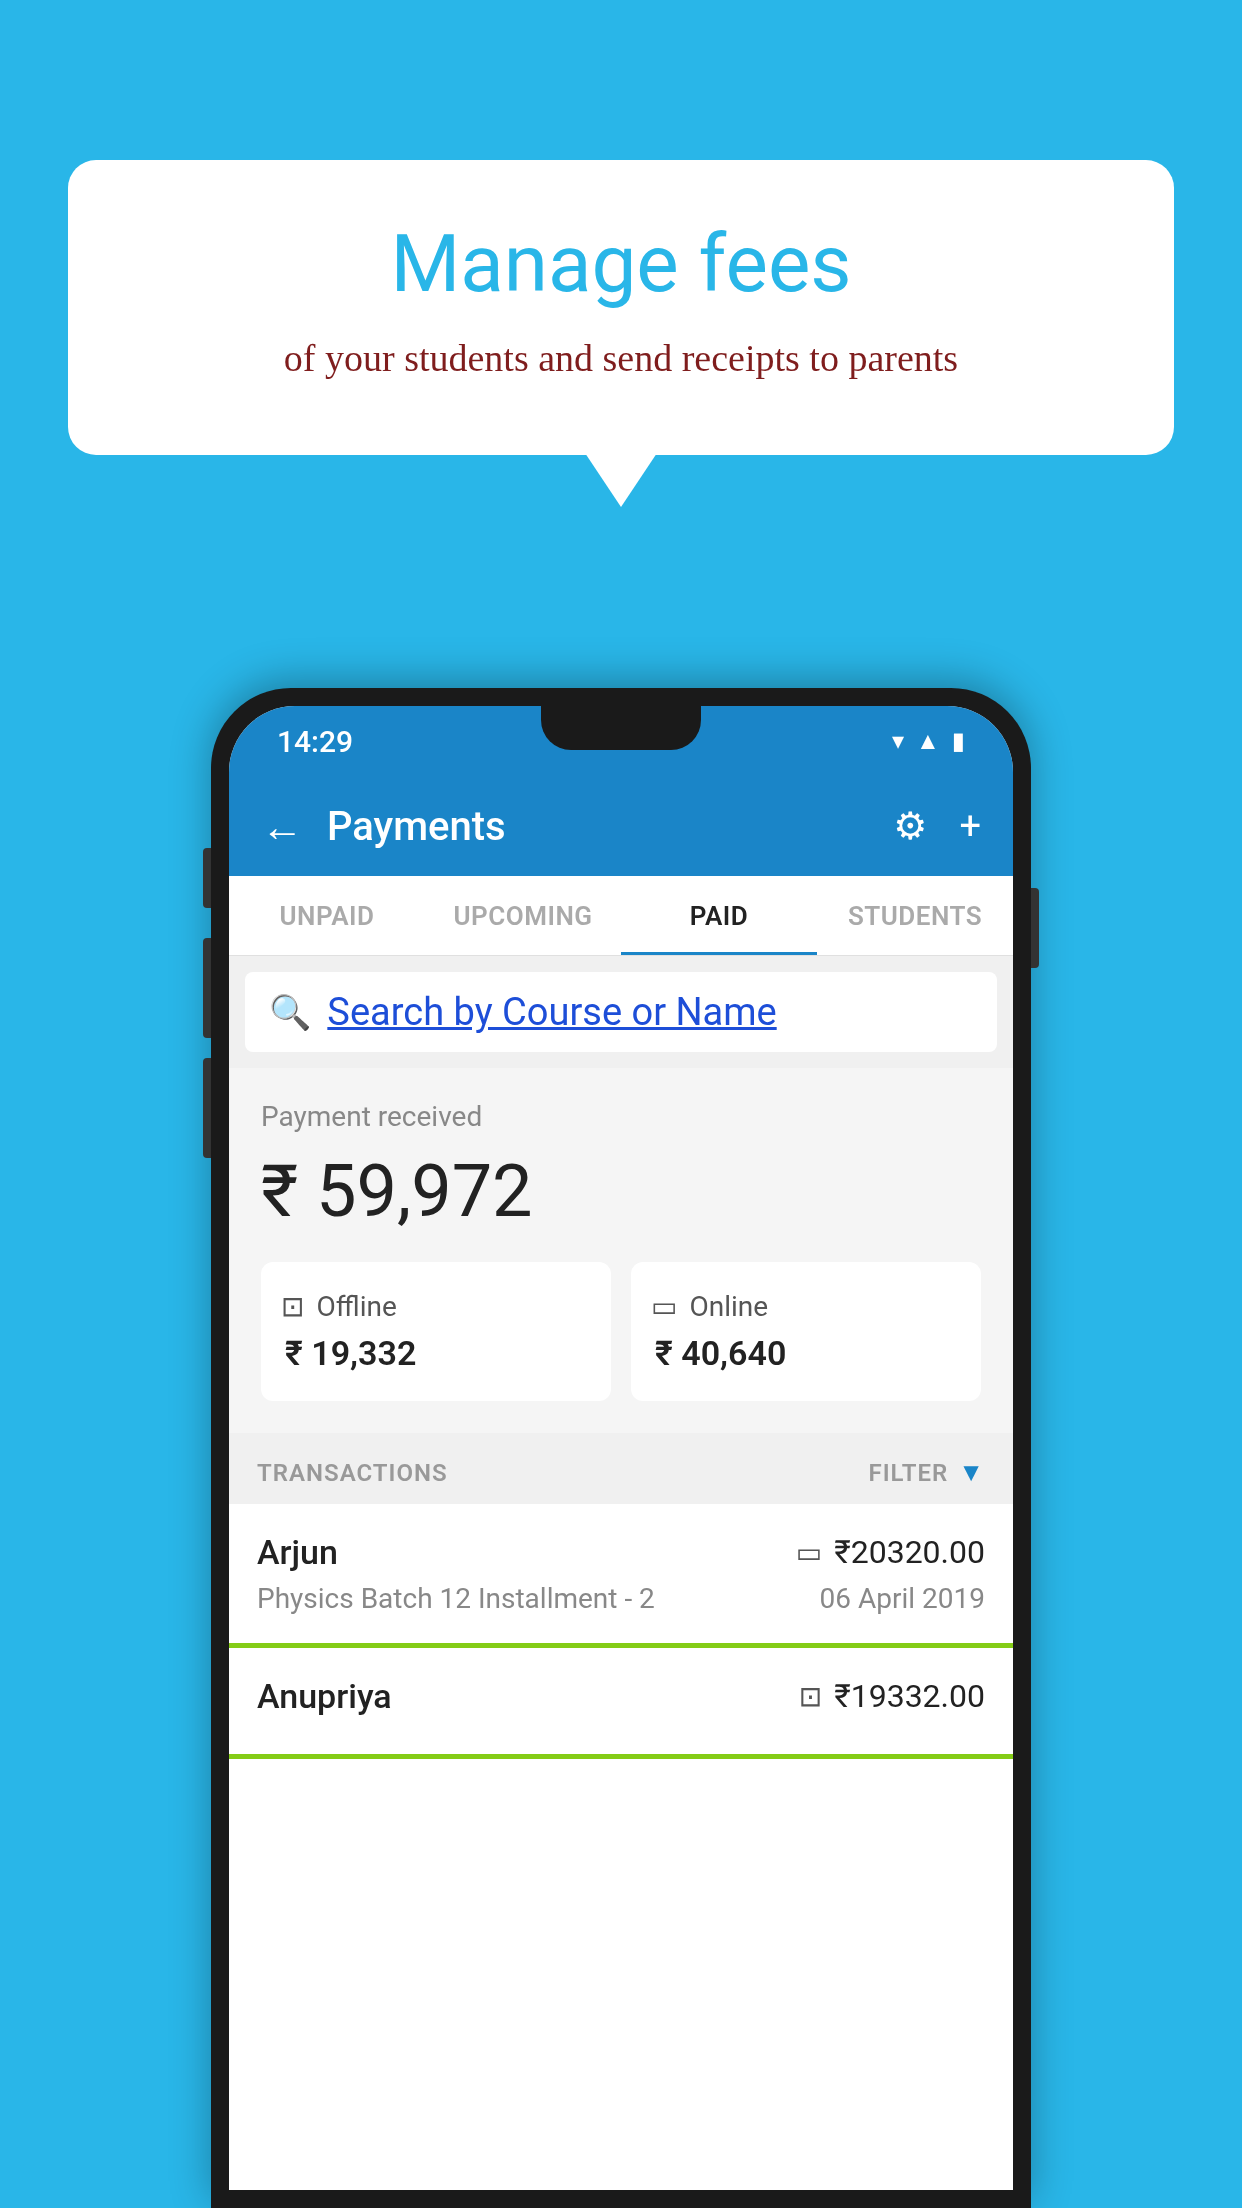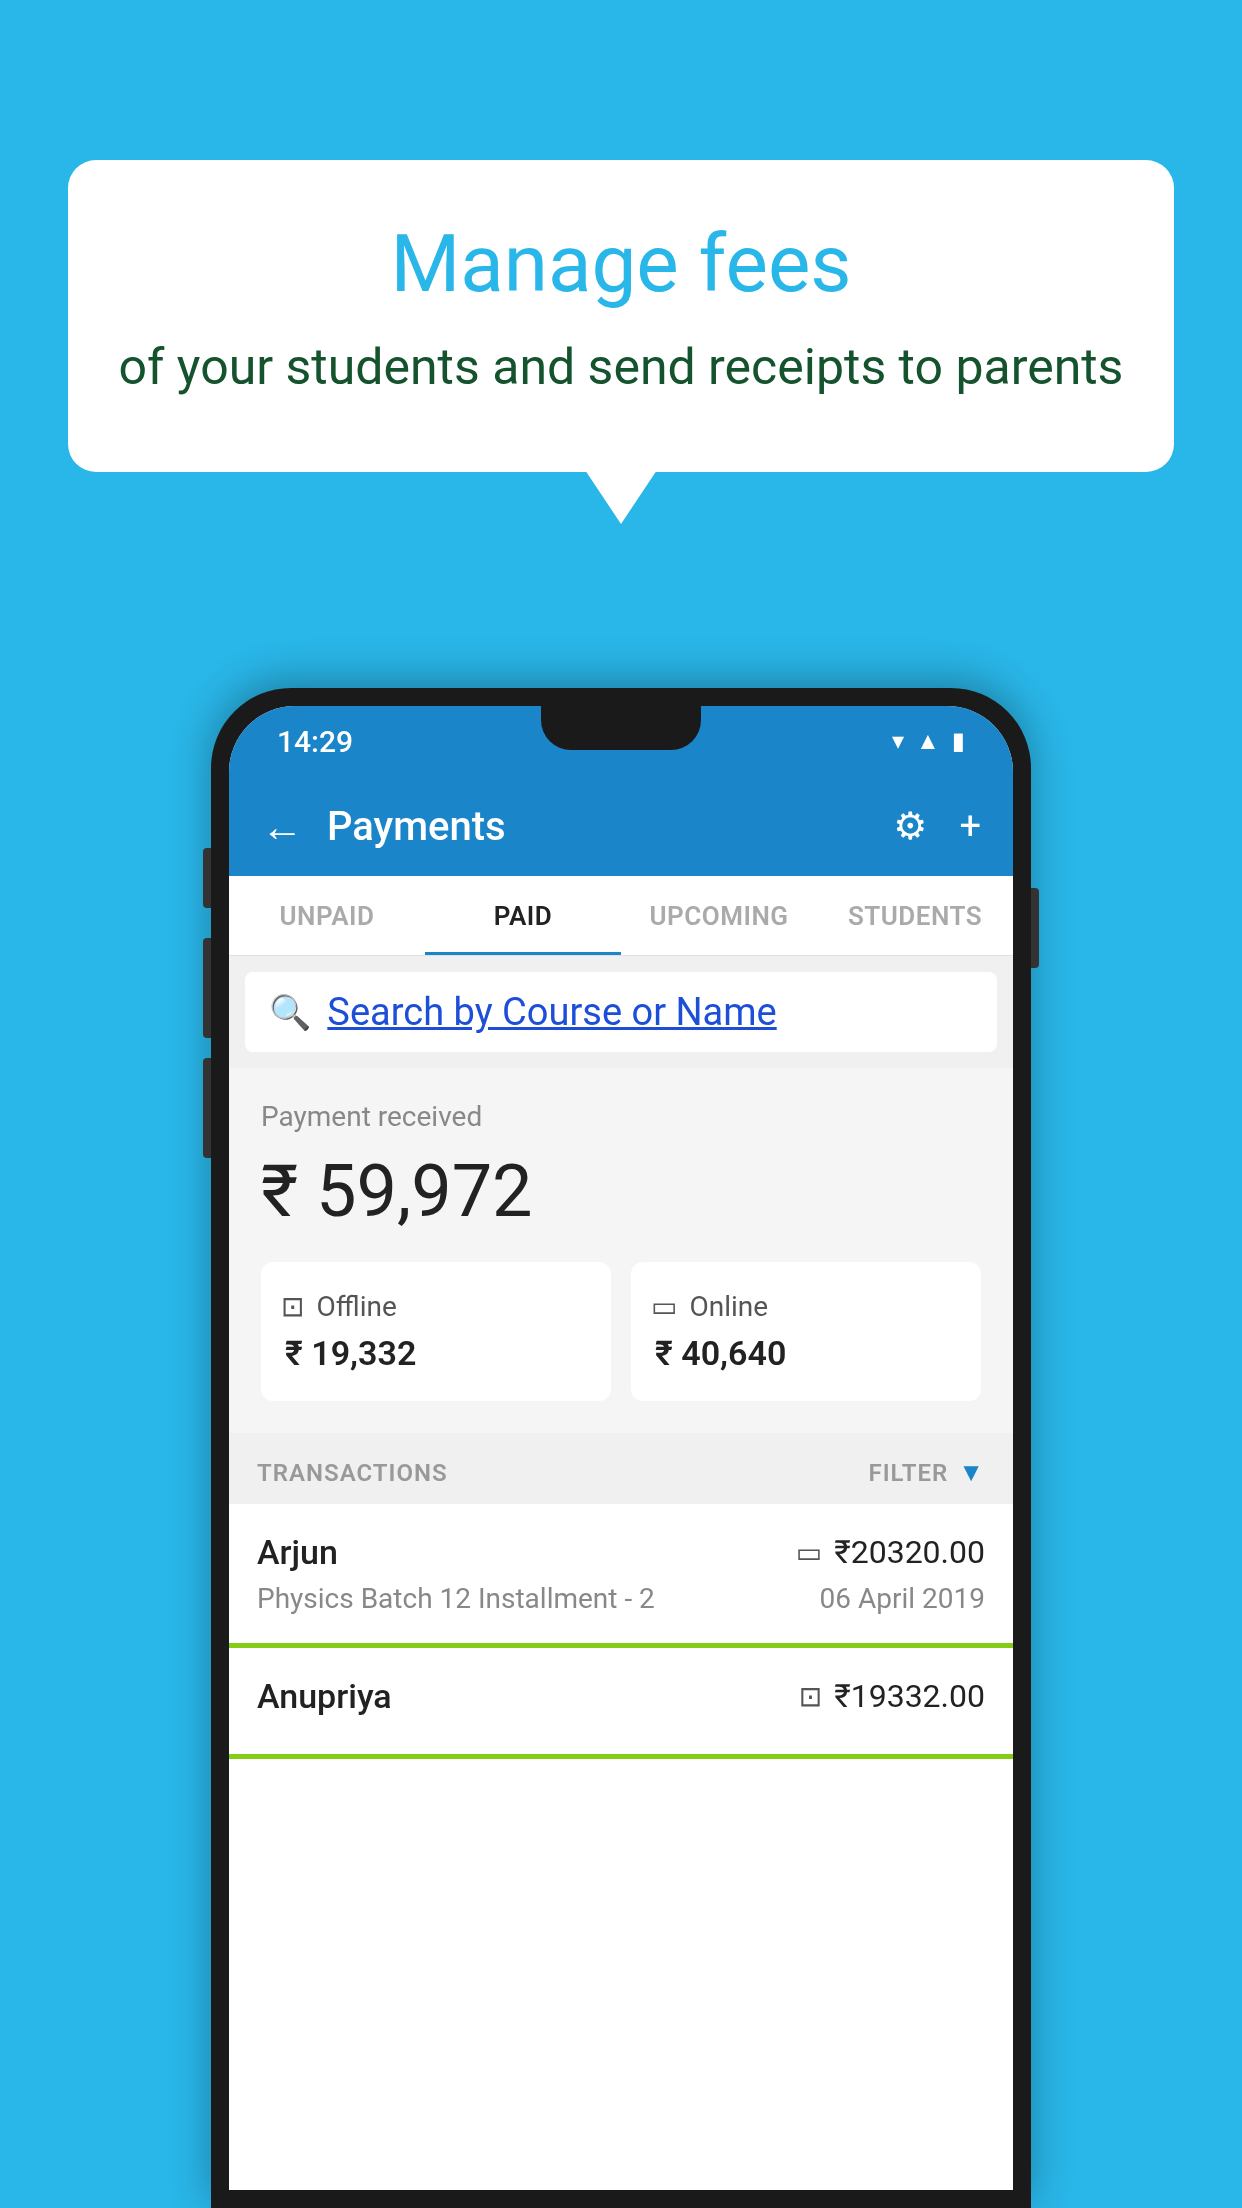--- a/index.html
+++ b/index.html
@@ -44,24 +44,25 @@
 
     .bubble-title {
       font-size: 80px;
       color: #29b6e8;
       font-weight: 400;
       margin-bottom: 24px;
       line-height: 1.1;
     }
 
     .bubble-subtitle {
-      font-size: 50px;
-      color: #14532d;
+      font-size: 38px;
+      color: #7f1d1d;
       font-weight: 400;
       line-height: 1.4;
+      font-family: Liberation Serif, serif;
     }
 
     
     .phone-frame {
       position: absolute;
       bottom: 0;
       left: 50%;
       transform: translateX(-50%);
       width: 820px;
       height: 1520px;
@@ -453,25 +454,25 @@
       <div class="app-bar-actions">
         <span class="action-icon">⚙</span>
         <span class="action-icon">+</span>
       </div>
     </div>
 
     <div class="tab-bar">
       <div class="tab">
         <span>UNPAID</span>
       </div>
+      <div class="tab">
+        <span>UPCOMING</span>
+      </div>
       <div class="tab active">
         <span>PAID</span>
-      </div>
-      <div class="tab">
-        <span>UPCOMING</span>
       </div>
       <div class="tab">
         <span>STUDENTS</span>
       </div>
     </div>
 
     <div class="content">
 
       <div class="search-bar">
         <span class="search-icon-el">🔍</span>

